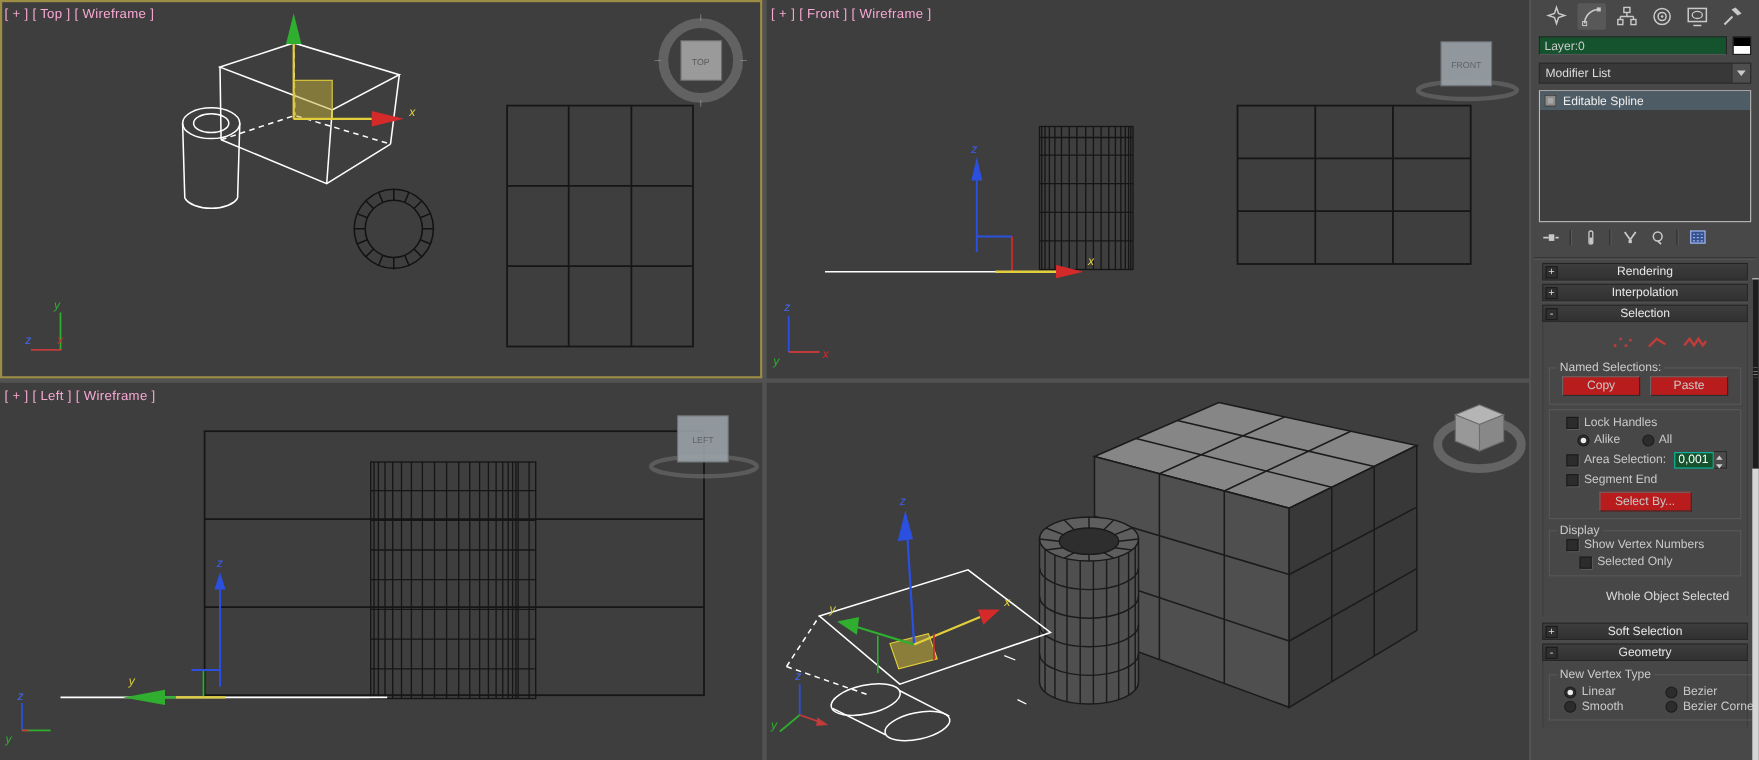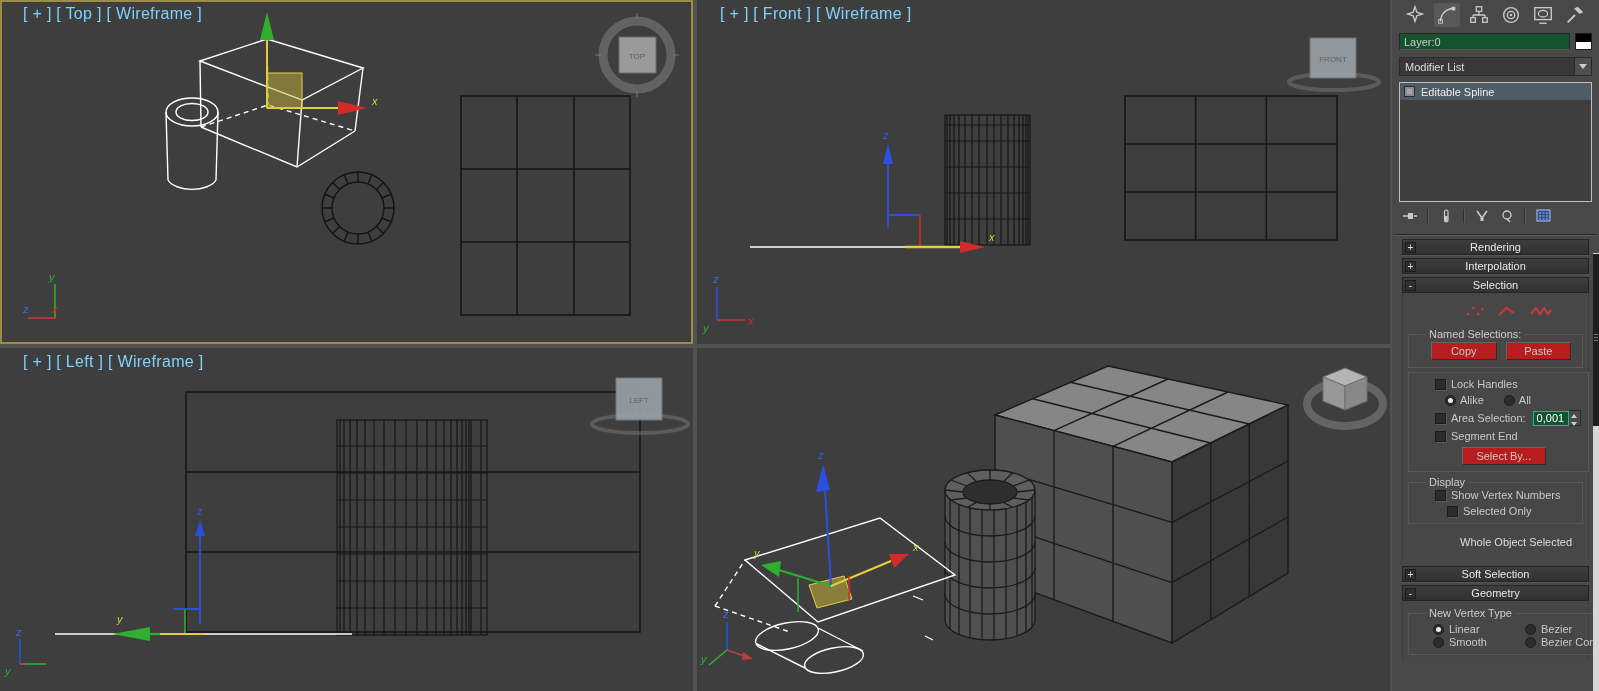--- a/index.html
+++ b/index.html
@@ -1,20 +1,20 @@
 <!DOCTYPE html>
 <html><head>
 <meta charset="utf-8">
 <style>
   *{box-sizing:border-box;margin:0;padding:0}
   html,body{background:#2e2e2e}
   #app{position:relative;width:1599px;height:691px;background:#525252;font-family:"Liberation Sans",sans-serif;overflow:hidden;user-select:none}
   .vp{position:absolute;background:#3e3e3e;overflow:hidden}
   .vp svg{position:absolute;left:0;top:0}
-  .vp-label{position:absolute;left:23px;top:5px;color:#7dd3fc;font-size:16px;letter-spacing:.3px;white-space:nowrap}
+  .vp-label{position:absolute;left:4px;top:5px;color:#f9a8d4;font-size:12px;letter-spacing:.3px;white-space:nowrap}
   .vp.active{outline:2px solid #9c8c46;outline-offset:-2px}
   .vp-top{left:0;top:0;width:693px;height:344px}
   .vp-front{left:697px;top:0;width:693px;height:344px}
   .vp-left{left:0;top:348px;width:693px;height:343px}
   .vp-persp{left:697px;top:348px;width:693px;height:343px}
   svg text{font-family:"Liberation Sans",sans-serif}
   .axis-lbl{font-size:11px;font-style:italic}
 
   
   .cp{position:absolute;left:1392px;top:0;width:207px;height:691px;background:#484848;color:#c9c9c9;font-size:11px;overflow:hidden}
@@ -34,21 +34,21 @@
   .stack-tools{display:flex;align-items:center;height:22px;margin:3px 10px 0 10px;gap:9px}
   .tool-sep{width:0;height:14px;border-left:1px solid #2e2e2e;border-right:1px solid #5c5c5c}
   .hr{margin:7px 2px 2px 2px;border-top:1px solid #2b2b2b;border-bottom:1px solid #5a5a5a;height:0}
 
   .roll-head{display:flex;align-items:center;height:16px;margin:3px 10px 0 10px;background:linear-gradient(#3d3d3d,#313131);border:1px solid #242424;box-shadow:0 1px 0 #555}
   .pm{width:11px;height:11px;margin-left:2px;background:#2f2f2f;border:1px solid #1c1c1c;color:#ddd;font-size:10px;line-height:9px;text-align:center}
   .roll-title{flex:1;text-align:center;color:#e8e8e8;padding-right:13px}
   .roll-body{margin:0 10px;background:#474747;border-left:1px solid #3e3e3e;border-right:1px solid #3e3e3e;padding:2px 0 4px}
 
   .subobj-row{display:flex;align-items:center;justify-content:center;gap:12px;padding:9px 0 6px 26px}
-  fieldset.grp{margin:4px 5px 2px 5px;border:1px solid #585858;padding:1px 3px 6px 14px}
+  fieldset.grp{margin:4px 5px 2px 5px;border:1px solid #585858;padding:1px 3px 6px 3px}
   fieldset.grp legend{color:#ccc;padding:0 3px;margin-left:3px;font-size:11px}
   .btn{background:#b91c1c;border:1px solid;border-color:#666 #2c2c2c #2c2c2c #666;color:#c9c9c9;font-size:11px;padding:2px 0;text-align:center}
   .btn-row{display:flex;gap:9px;margin:1px 8px}
   .btn-row .btn{flex:1}
   .ctl-row{display:flex;align-items:center;gap:5px;margin:4px 4px 0 12px;white-space:nowrap}
   .cb{flex:0 0 11px;width:11px;height:11px;background:#2c2c2c;border:1px solid #1c1c1c;box-shadow:1px 1px 0 #5c5c5c}
   .rb{flex:0 0 11px;width:11px;height:11px;border-radius:50%;background:#2c2c2c;border:1px solid #1c1c1c;position:relative}
   .rb.sel::after{content:"";position:absolute;inset:2px;background:#ececec;border-radius:50%}
   .spin{display:flex;align-items:center;margin-left:2px}
   .spin input{width:36px;height:15px;background:#14532d;color:#fff;border:1px solid #14b8a6;font:11px "Liberation Sans",sans-serif;padding:0 3px}

